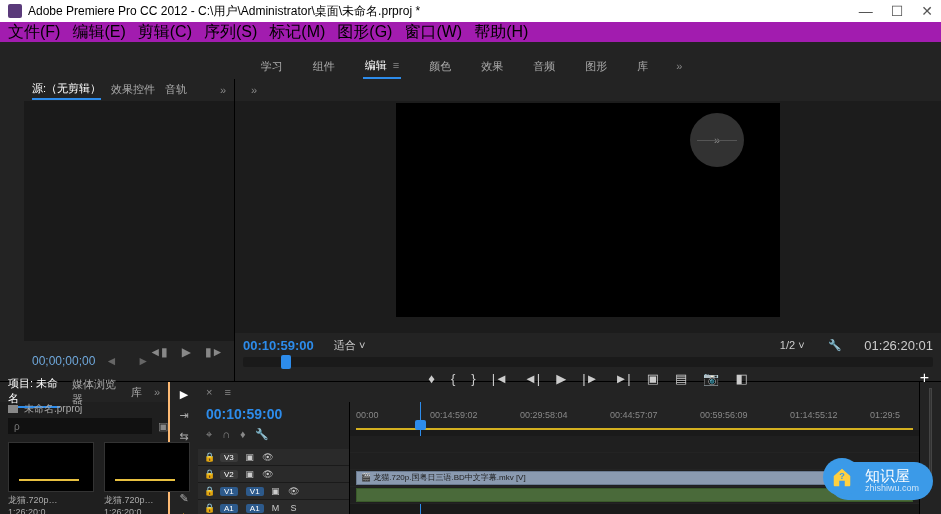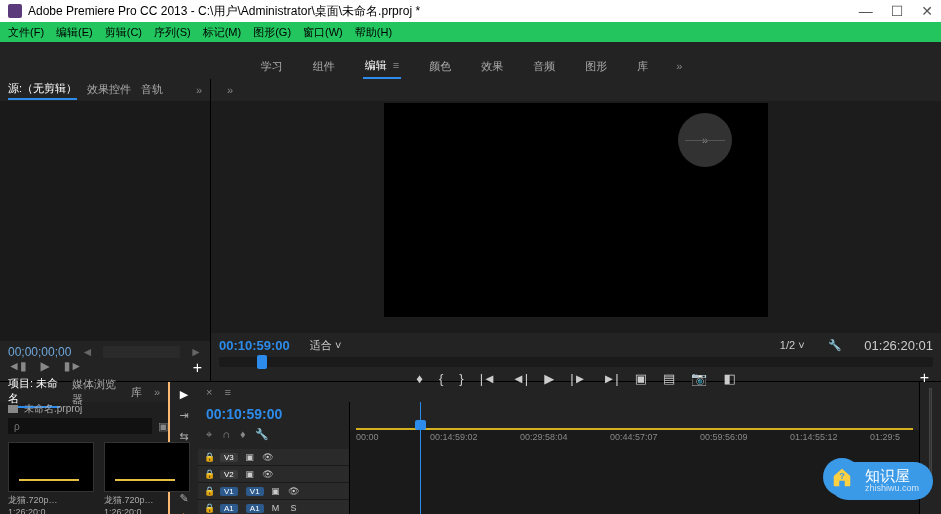--- a/index.html
+++ b/index.html
@@ -1,33 +1,33 @@
 <!DOCTYPE html>
 <html><head>
 <meta charset="utf-8">
 <style>
 * { margin: 0; padding: 0; box-sizing: border-box; font-family: "Microsoft YaHei", Arial, sans-serif; }
 body { background: #232323; color: #ccc; font-size: 11px; width: 941px; height: 514px; overflow: hidden; position: relative; }
 .titlebar { background: #fff; height: 22px; display: flex; align-items: center; padding: 0 8px; color: #000; font-size: 12px; }
 .titlebar .icon { width: 14px; height: 14px; background: #5a3a7a; margin-right: 6px; border-radius: 2px; }
 .titlebar .wincontrols { margin-left: auto; display: flex; gap: 18px; color: #555; font-size: 14px; }
-.menubar { background: #22c55e; height: 20px; display: flex; align-items: center; padding: 0 8px; gap: 12px; color: #000; font-size: 11px; }
+.menubar { background: #a21caf; height: 20px; display: flex; align-items: center; padding: 0 8px; gap: 12px; color: #000; font-size: 16px; }
 .menubar span { cursor: default; }
 .workspace-tabs { background: #232323; height: 26px; display: flex; align-items: center; justify-content: center; gap: 26px; color: #aaa; margin-top: 11px; }
 .workspace-tabs .tab { cursor: pointer; padding: 4px 2px; }
 .workspace-tabs .tab.active { color: #fff; border-bottom: 2px solid #2d8ceb; }
 .workspace-tabs .chevron { margin-left: 6px; color: #888; }
-.main { display: flex; height: 302px; }
+.main { display: flex; height: 302px; margin-left: 24px; }
 .left-panel { width: 211px; background: #1f1f1f; border-right: 1px solid #000; display: flex; flex-direction: column; }
 .panel-tabs { display: flex; height: 22px; align-items: center; gap: 10px; padding: 0 8px; background: #232323; font-size: 11px; }
 .panel-tabs .ptab { color: #aaa; cursor: pointer; padding-bottom: 2px; }
 .panel-tabs .ptab.active { color: #fff; border-bottom: 2px solid #2d8ceb; }
 .panel-tabs .raquo { margin-left: auto; color: #888; }
 .left-body { flex: 1; background: #1a1a1a; }
-.left-footer { height: 40px; background: #232323; padding: 4px 8px; display: flex; flex-direction: column; justify-content: space-between; text-align: center; }
+.left-footer { height: 40px; background: #232323; padding: 4px 8px; display: flex; flex-direction: row; justify-content: space-between; text-align: center; }
 .left-footer .tc-row { display: flex; align-items: center; gap: 10px; font-size: 12px; }
 .left-footer .timecode { color: #6fa8dc; }
 .left-footer .controls { display: flex; justify-content: center; gap: 14px; color: #888; font-size: 12px; }
 .left-footer .controls .plus { margin-left: auto; color: #fff; font-size: 16px; }
 .right-panel { flex: 1; background: #1c1c1c; display: flex; flex-direction: column; }
 .program-header { height: 22px; display: flex; align-items: center; padding: 0 8px; background: #232323; }
 .program-header .title { color: #ddd; }
 .program-header .raquo { margin-left: 8px; color: #888; }
 .monitor-area { flex: 1; display: flex; justify-content: center; align-items: flex-start; padding: 2px 0; background: #1c1c1c; }
 .monitor { width: 384px; height: 214px; background: #000; position: relative; }
@@ -73,42 +73,42 @@
 .tl-tc { color: #2d8ceb; font-size: 14px; font-weight: bold; padding: 4px 8px; }
 .tl-icons { display: flex; gap: 10px; padding: 2px 8px; color: #888; }
 .tracks-labels { display: flex; flex-direction: column; margin-top: 6px; }
 .track-label { height: 17px; display: flex; align-items: center; gap: 6px; padding: 0 6px; font-size: 9px; background: #2a2a2a; border-bottom: 1px solid #1a1a1a; }
 .track-label .lock { color: #888; width: 10px; }
 .track-label .badge { background: #2d5a8c; color: #fff; padding: 0 4px; border-radius: 2px; font-size: 8px; }
 .track-label .badge.off { background: #3a3a3a; }
 .track-label .toggle { width: 12px; text-align: center; color: #ccc; }
 .tl-right { flex: 1; background: #1a1a1a; position: relative; }
 .ruler { height: 28px; background: #232323; display: flex; align-items: flex-end; padding: 0 6px; gap: 0; font-size: 9px; color: #888; position: relative; }
-.ruler .tick { position: absolute; top: 30px; }
+.ruler .tick { position: absolute; top: 8px; }
 .playhead { position: absolute; top: 0; bottom: 0; width: 1px; background: #2d8ceb; left: 70px; }
 .playhead .head { position: absolute; top: 18px; left: -5px; width: 11px; height: 10px; background: #2d8ceb; border-radius: 2px; }
 .yellowbar { position: absolute; top: 26px; left: 6px; right: 6px; height: 2px; background: #d4b020; }
 .tracks-area { position: absolute; top: 34px; left: 0; right: 0; }
 .track-row { height: 17px; border-bottom: 1px solid #232323; background: #1f1f1f; position: relative; }
 .clip { position: absolute; left: 6px; right: 6px; top: 1px; bottom: 1px; background: #8a9ab0; border: 1px solid #6a7a90; font-size: 8px; color: #222; padding: 0 4px; overflow: hidden; white-space: nowrap; }
 .audio-clip { background: #4a6a3a; border-color: #3a5a2a; }
 .audio-meters { width: 22px; background: #232323; border-left: 1px solid #000; display: flex; flex-direction: column; align-items: center; padding: 6px 0; gap: 2px; }
 .audio-meters .meter { width: 3px; height: 90px; background: linear-gradient(#333, #333); border: 1px solid #444; }
 .watermark { position: absolute; right: 8px; bottom: 14px; background: #3b9ae8; color: #fff; padding: 6px 14px 6px 36px; border-radius: 20px; font-size: 15px; display: flex; flex-direction: column; line-height: 1.1; }
 .watermark .sub { font-size: 9px; color: #cfe5f7; }
 .watermark .house { position: absolute; left: -6px; top: -4px; width: 38px; height: 38px; background: #3b9ae8; border-radius: 50%; display: flex; align-items: center; justify-content: center; }
 .watermark .house svg { width: 22px; height: 22px; }
 svg { display: block; }
 </style>
 </head>
 <body>
 
 <div class="titlebar">
   <div class="icon"></div>
-  <span><span>Adobe Premiere Pro CC 2013</span><span> - </span><span>C:\用户\Administrator\桌面\未命名.prproj *</span></span>
+  <span><span>Adobe Premiere Pro CC 2012</span><span> - </span><span>C:\用户\Administrator\桌面\未命名.prproj *</span></span>
   <div class="wincontrols">
     <span>—</span>
     <span>☐</span>
     <span>✕</span>
   </div>
 </div>
 
 <div class="menubar">
   <span>文件(F)</span>
   <span>编辑(E)</span>
@@ -300,20 +300,30 @@
             <span class="tick" style="left:170px">00:29:58:04</span>
             <span class="tick" style="left:260px">00:44:57:07</span>
             <span class="tick" style="left:350px">00:59:56:09</span>
             <span class="tick" style="left:440px">01:14:55:12</span>
             <span class="tick" style="left:520px">01:29:5</span>
           </div>
           <div class="yellowbar"></div>
           <div class="playhead">
               <div class="head"></div>
             </div>
+          <div class="tracks-area">
+            <div class="track-row"></div>
+            <div class="track-row"></div>
+            <div class="track-row">
+              <div class="clip"><span style="color:#333">🎬</span> <span>龙猫.720p.国粤日三语.BD中文字幕.mkv [V]</span></div>
+            </div>
+            <div class="track-row">
+              <div class="clip audio-clip"></div>
+            </div>
+          </div>
         </div>
       </div>
     </div>
     <div class="audio-meters">
       <div class="meter"></div>
     </div>
   </div>
 </div>
 
 <div class="watermark">

